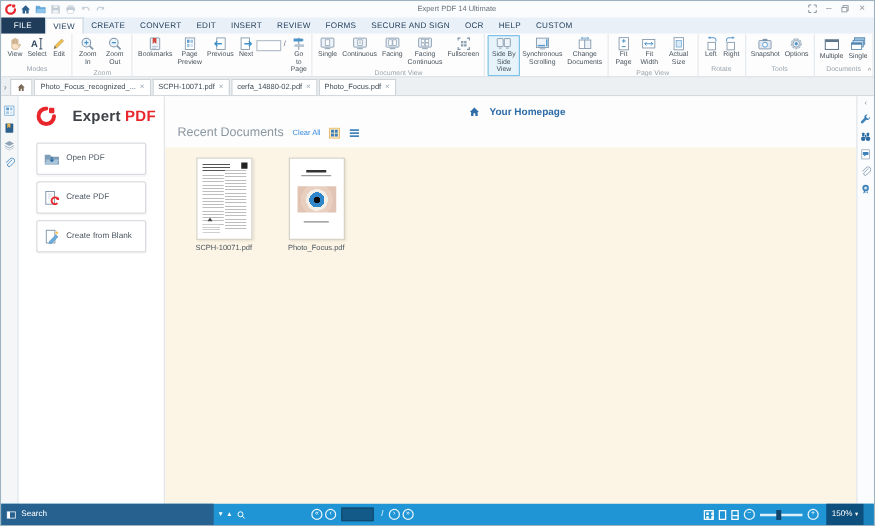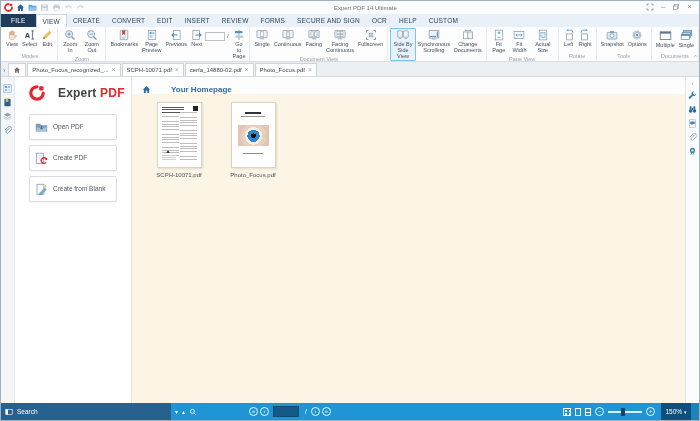--- a/index.html
+++ b/index.html
@@ -51,21 +51,21 @@
   .brand{display:flex;align-items:center;gap:13px;margin-bottom:13px;}
   .brand .ic{width:16px;height:16px;}
   .brandtxt{font-size:12px;font-weight:bold;color:#3f4348;letter-spacing:.2px;}
   .brandtxt b{color:#e8262c;}
   .pbtn{width:88px;border:1px solid #d9dde1;border-radius:2px;background:#fff;display:flex;align-items:center;gap:5px;padding:4px 5px;margin-bottom:5px;font-size:6.5px;color:#4a5560;box-shadow:0 1px 1px rgba(0,0,0,.04);cursor:default;min-height:26px;}
   .pbtn .ic{width:13px;height:13px;}
   .pbtn .plb{line-height:1.2;max-width:55px;}
 
   .content{flex:1;display:flex;flex-direction:column;min-width:0;background:#fdfdfd;}
   .chead{padding:8px 0 0 10px;}
-  .hrow{display:flex;align-items:center;gap:20px;color:#2f6da8;font-weight:bold;font-size:8px;}
+  .hrow{display:flex;align-items:center;gap:8px;color:#2f6da8;font-weight:bold;font-size:8px;justify-content:center;}
   .hrow .ic{width:9px;height:9px;}
   .rrow{display:flex;align-items:center;gap:7px;margin:7px 0 6px;}
   .rtitle{font-size:10px;color:#8b97a1;}
   .clear{font-size:6px;color:#3b8ede;cursor:default;}
   .vico{width:9px;height:9px;}
 
   .cream{flex:1;background:#fcf4e4;padding:8px 0 0 18px;display:flex;gap:16px;align-items:flex-start;}
   .docitem{display:flex;flex-direction:column;align-items:center;width:58px;}
   .thumb{width:45px;height:66px;background:#fff;border:1px solid #d8d3c7;box-shadow:1px 1px 2px rgba(0,0,0,.1);position:relative;overflow:hidden;}
   .dname{font-size:6px;color:#4a5560;margin-top:4px;text-align:center;}
@@ -534,20 +534,36 @@
     </div>
 
     <div class="content">
       <div class="chead">
         <div class="hrow">
           <span id="homeicon"><svg class="ic " viewBox="0 0 16 16">
                 <path d="M8 1.8 1.5 8h1.8v6h3.4v-4h2.6v4h3.4V8h1.8z" fill="#2f6da8"></path>
               </svg></span>
           <span>Your Homepage</span>
         </div>
+        <div class="rrow">
+          <span class="rtitle">Recent Documents</span>
+          <span class="clear">Clear All</span>
+          <span class="vico" id="gridicon"><svg class="ic vico" viewBox="0 0 16 16">
+                <rect x=".8" y=".8" width="14.4" height="14.4" fill="#fde9c3" stroke="#e0a33c" stroke-width="1"></rect>
+                <rect x="3.2" y="3.2" width="4.2" height="4.2" fill="#3d82b8"></rect>
+                <rect x="8.6" y="3.2" width="4.2" height="4.2" fill="#3d82b8"></rect>
+                <rect x="3.2" y="8.6" width="4.2" height="4.2" fill="#3d82b8"></rect>
+                <rect x="8.6" y="8.6" width="4.2" height="4.2" fill="#3d82b8"></rect>
+              </svg></span>
+          <span class="vico" id="listicon"><svg class="ic vico" viewBox="0 0 16 16">
+                <rect x="1.5" y="2.5" width="13" height="2.4" fill="#3d82b8"></rect>
+                <rect x="1.5" y="6.8" width="13" height="2.4" fill="#3d82b8"></rect>
+                <rect x="1.5" y="11.1" width="13" height="2.4" fill="#3d82b8"></rect>
+              </svg></span>
+        </div>
       </div>
       <div class="cream" id="recentDocs">
           <div class="docitem">
             <div class="thumb">
               <div class="tt-title"></div>
               <div class="tt-logo"></div>
               <div class="tt-cola"></div>
               <div class="tt-colb"></div>
               <div class="tt-bar"></div>
               <div class="tt-mark"></div>

